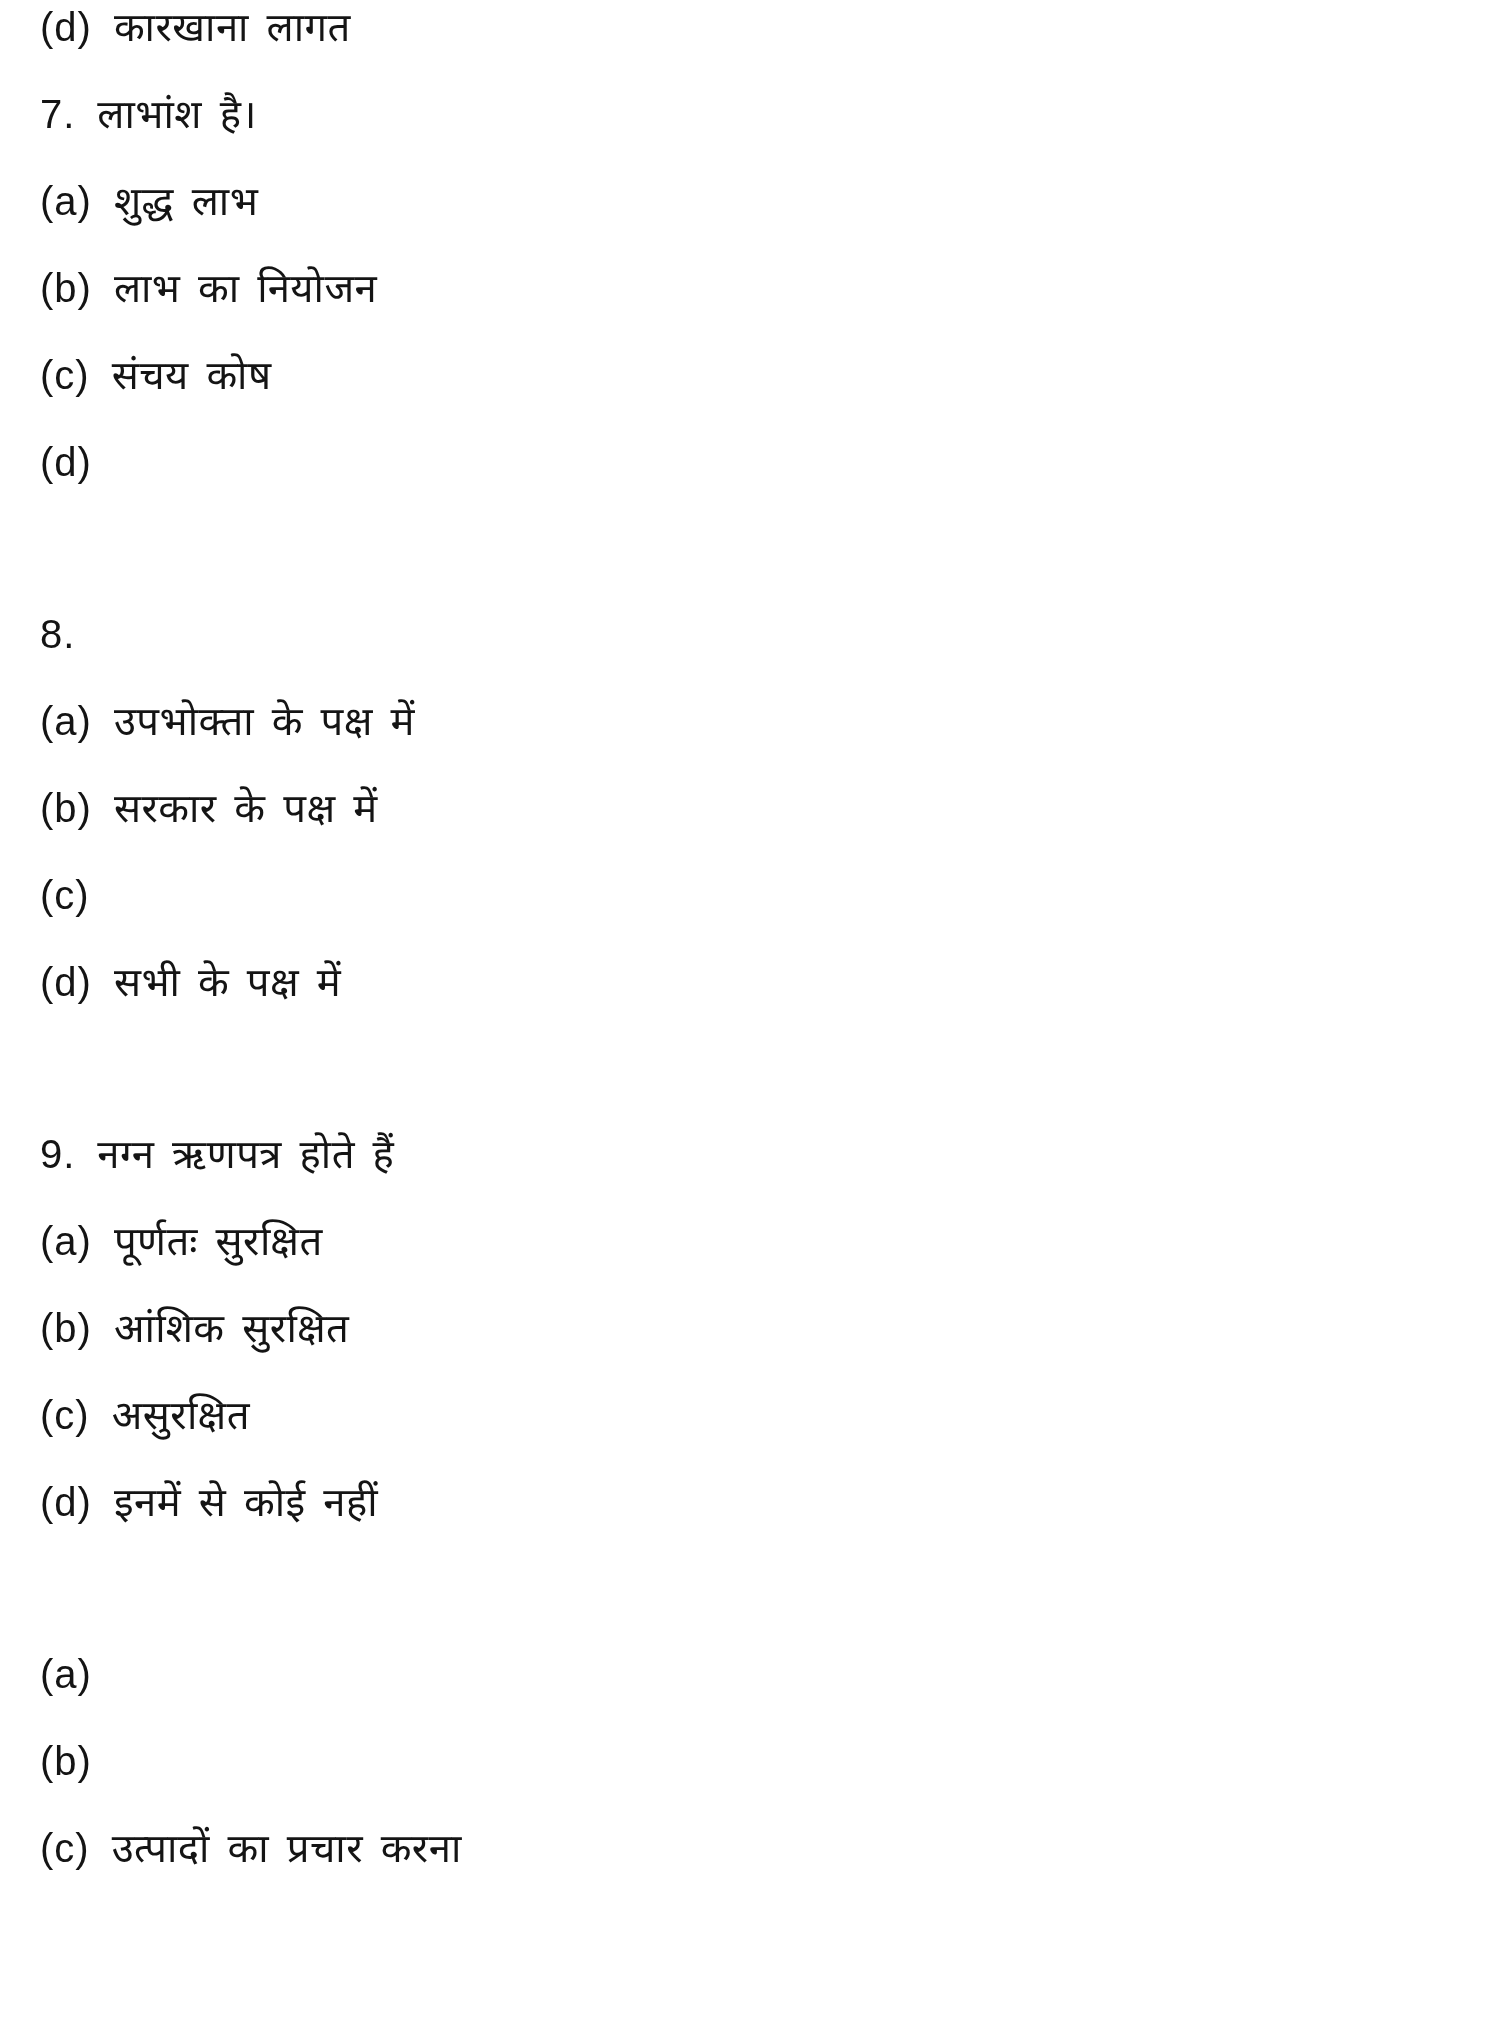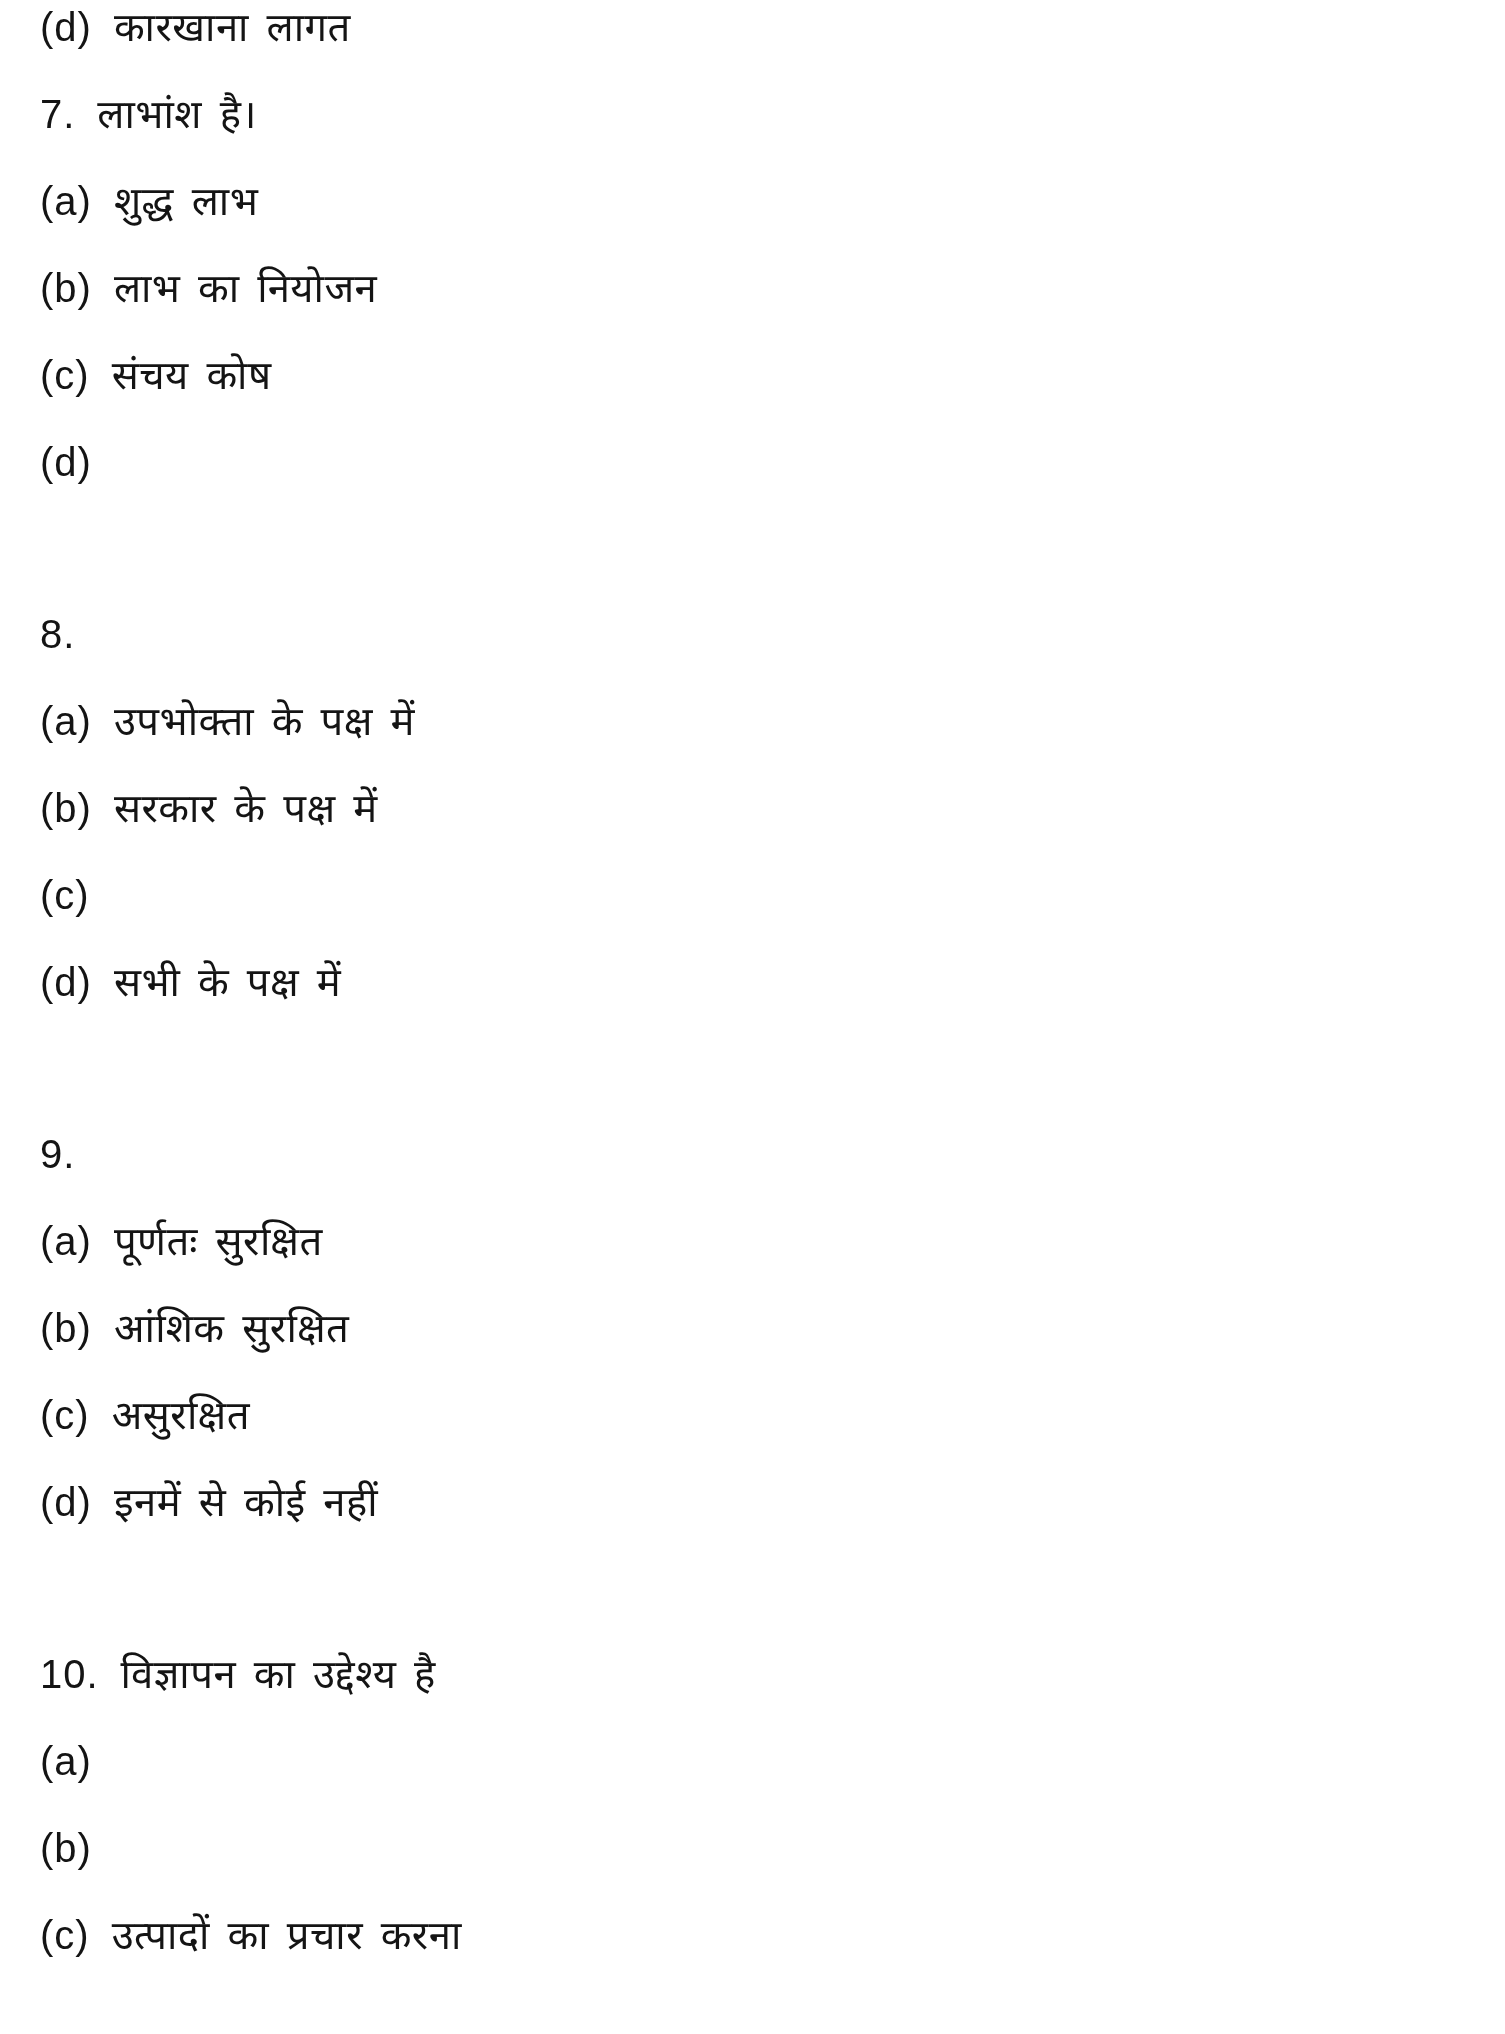--- a/index.html
+++ b/index.html
@@ -96,20 +96,21 @@
     </div>
     <div class="line">
       <span class="marker">(d)</span>
       <span class="text">सभी के पक्ष में</span>
     </div>
   </section>
 
   <section class="block">
     <div class="line">
       <span class="marker">9.</span>
+      <span class="text">नग्न ऋणपत्र होते हैं</span>
     </div>
     <div class="line">
       <span class="marker">(a)</span>
       <span class="text">पूर्णतः सुरक्षित</span>
     </div>
     <div class="line">
       <span class="marker">(b)</span>
       <span class="text">आंशिक सुरक्षित</span>
     </div>
     <div class="line">
@@ -117,24 +118,20 @@
       <span class="text">असुरक्षित</span>
     </div>
     <div class="line">
       <span class="marker">(d)</span>
       <span class="text">इनमें से कोई नहीं</span>
     </div>
   </section>
 
   <section class="block">
     <div class="line">
-      <span class="marker">10.</span>
-      <span class="text">विज्ञापन का उद्देश्य है</span>
-    </div>
-    <div class="line">
       <span class="marker">(a)</span>
     </div>
     <div class="line">
       <span class="marker">(b)</span>
     </div>
     <div class="line">
       <span class="marker">(c)</span>
       <span class="text">उत्पादों का प्रचार करना</span>
     </div>
   </section>

